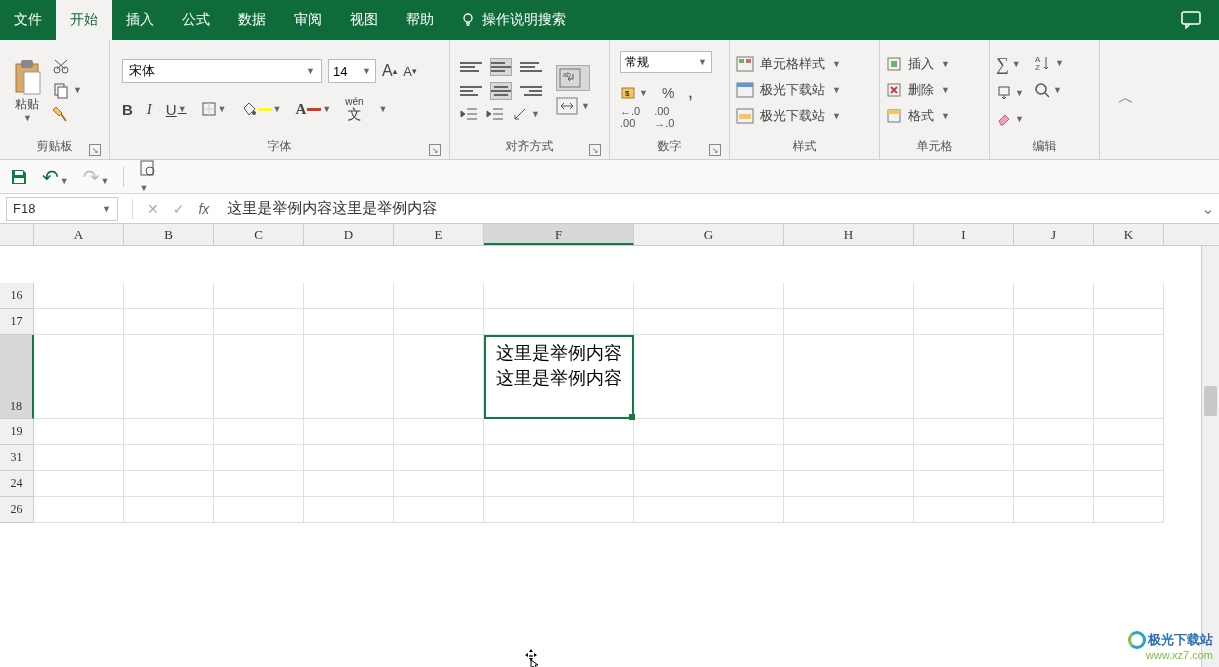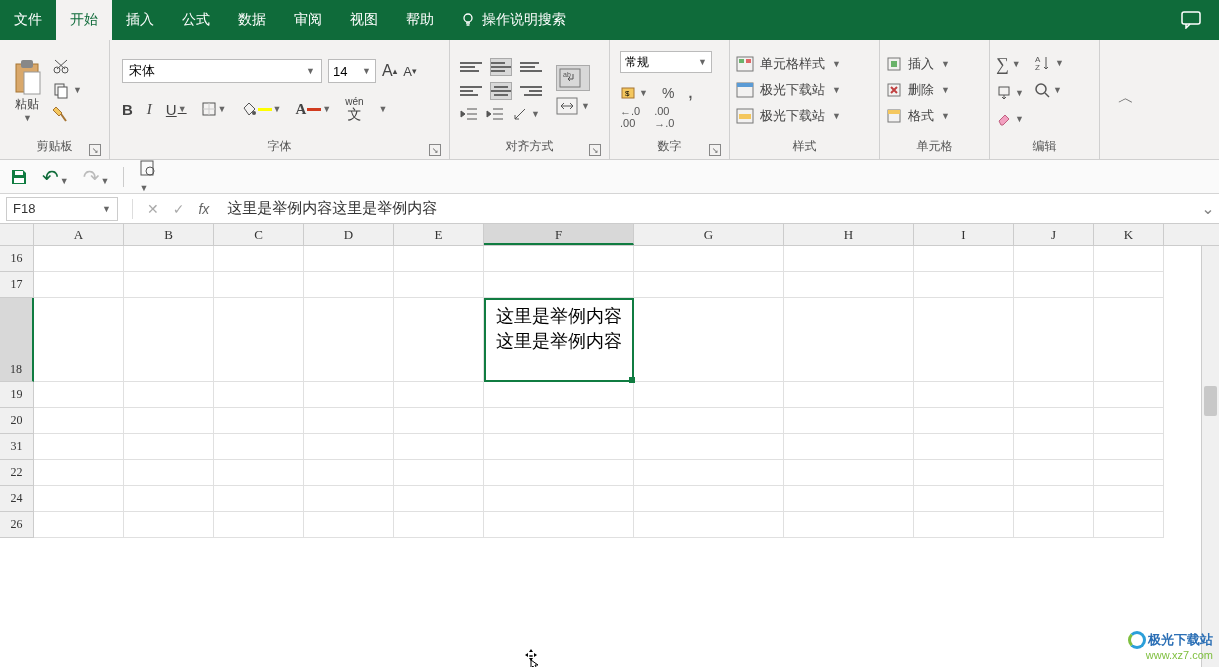--- a/index.html
+++ b/index.html
@@ -60,21 +60,21 @@
 .fbar .btns .sep { width:1px; height:20px; background:#ddd;}
 .formula-input { flex:1; font-size:15px; padding:2px 8px; color:#333; font-family: "SimSun", serif;}
 .fbar .expand { width:22px; text-align:center; color:#888;}
 
 
 .grid-wrap { position:relative; height: calc(667px - 40px - 120px - 34px - 30px); overflow:hidden; background:#fff;}
 .col-headers { display:flex; height:22px; background:#f0f0f0; border-bottom:1px solid #ccc;}
 .corner { width:34px; border-right:1px solid #ccc; background:#f0f0f0;}
 .col-h { border-right:1px solid #ccc; text-align:center; font-size:13px; color:#333; line-height:22px; font-family:"Times New Roman", serif;}
 .col-h.sel { background:#d8d8d8; border-bottom:2px solid #107c41;}
-.rows { position:relative;}
+.rows { position:relative;margin-top:37px;}
 .row { display:flex; height:26px;}
 .row.tall { height:84px;}
 .row-h { width:34px; border-right:1px solid #ccc; border-bottom:1px solid #ccc; background:#f0f0f0; text-align:center; font-size:12px; color:#333; display:flex; align-items:center; justify-content:center; font-family:"Times New Roman", serif;}
 .row-h.sel { background:#d8d8d8; border-right:2px solid #107c41;}
 .cell { border-right:1px solid #e0e0e0; border-bottom:1px solid #e0e0e0;}
 .cell.active { border:2px solid #107c41; position:relative;}
 .cell.active::after { content:""; position:absolute; right:-3px; bottom:-3px; width:6px; height:6px; background:#107c41;}
 .cell-content { font-family:"SimSun", serif; font-size:18px; text-align:center; padding:4px 2px; line-height:1.4; color:#000;}
 
 .vscroll { position:absolute; right:0; top:22px; bottom:0; width:18px; background:#f0f0f0; border-left:1px solid #ccc;}
@@ -526,49 +526,21 @@
         <div class="cell" style="width: 90px;"></div>
         <div class="cell" style="width: 90px;"></div>
         <div class="cell" style="width: 150px;"></div>
         <div class="cell" style="width: 150px;"></div>
         <div class="cell" style="width: 130px;"></div>
         <div class="cell" style="width: 100px;"></div>
         <div class="cell" style="width: 80px;"></div>
         <div class="cell" style="width: 70px;"></div>
       </div>
       <div class="row">
-        <div class="row-h">20</div>
-        <div class="cell" style="width: 90px;"></div>
-        <div class="cell" style="width: 90px;"></div>
-        <div class="cell" style="width: 90px;"></div>
-        <div class="cell" style="width: 90px;"></div>
-        <div class="cell" style="width: 90px;"></div>
-        <div class="cell" style="width: 150px;"></div>
-        <div class="cell" style="width: 150px;"></div>
-        <div class="cell" style="width: 130px;"></div>
-        <div class="cell" style="width: 100px;"></div>
-        <div class="cell" style="width: 80px;"></div>
-        <div class="cell" style="width: 70px;"></div>
-      </div>
-      <div class="row">
         <div class="row-h">31</div>
-        <div class="cell" style="width: 90px;"></div>
-        <div class="cell" style="width: 90px;"></div>
-        <div class="cell" style="width: 90px;"></div>
-        <div class="cell" style="width: 90px;"></div>
-        <div class="cell" style="width: 90px;"></div>
-        <div class="cell" style="width: 150px;"></div>
-        <div class="cell" style="width: 150px;"></div>
-        <div class="cell" style="width: 130px;"></div>
-        <div class="cell" style="width: 100px;"></div>
-        <div class="cell" style="width: 80px;"></div>
-        <div class="cell" style="width: 70px;"></div>
-      </div>
-      <div class="row">
-        <div class="row-h">22</div>
         <div class="cell" style="width: 90px;"></div>
         <div class="cell" style="width: 90px;"></div>
         <div class="cell" style="width: 90px;"></div>
         <div class="cell" style="width: 90px;"></div>
         <div class="cell" style="width: 90px;"></div>
         <div class="cell" style="width: 150px;"></div>
         <div class="cell" style="width: 150px;"></div>
         <div class="cell" style="width: 130px;"></div>
         <div class="cell" style="width: 100px;"></div>
         <div class="cell" style="width: 80px;"></div>

